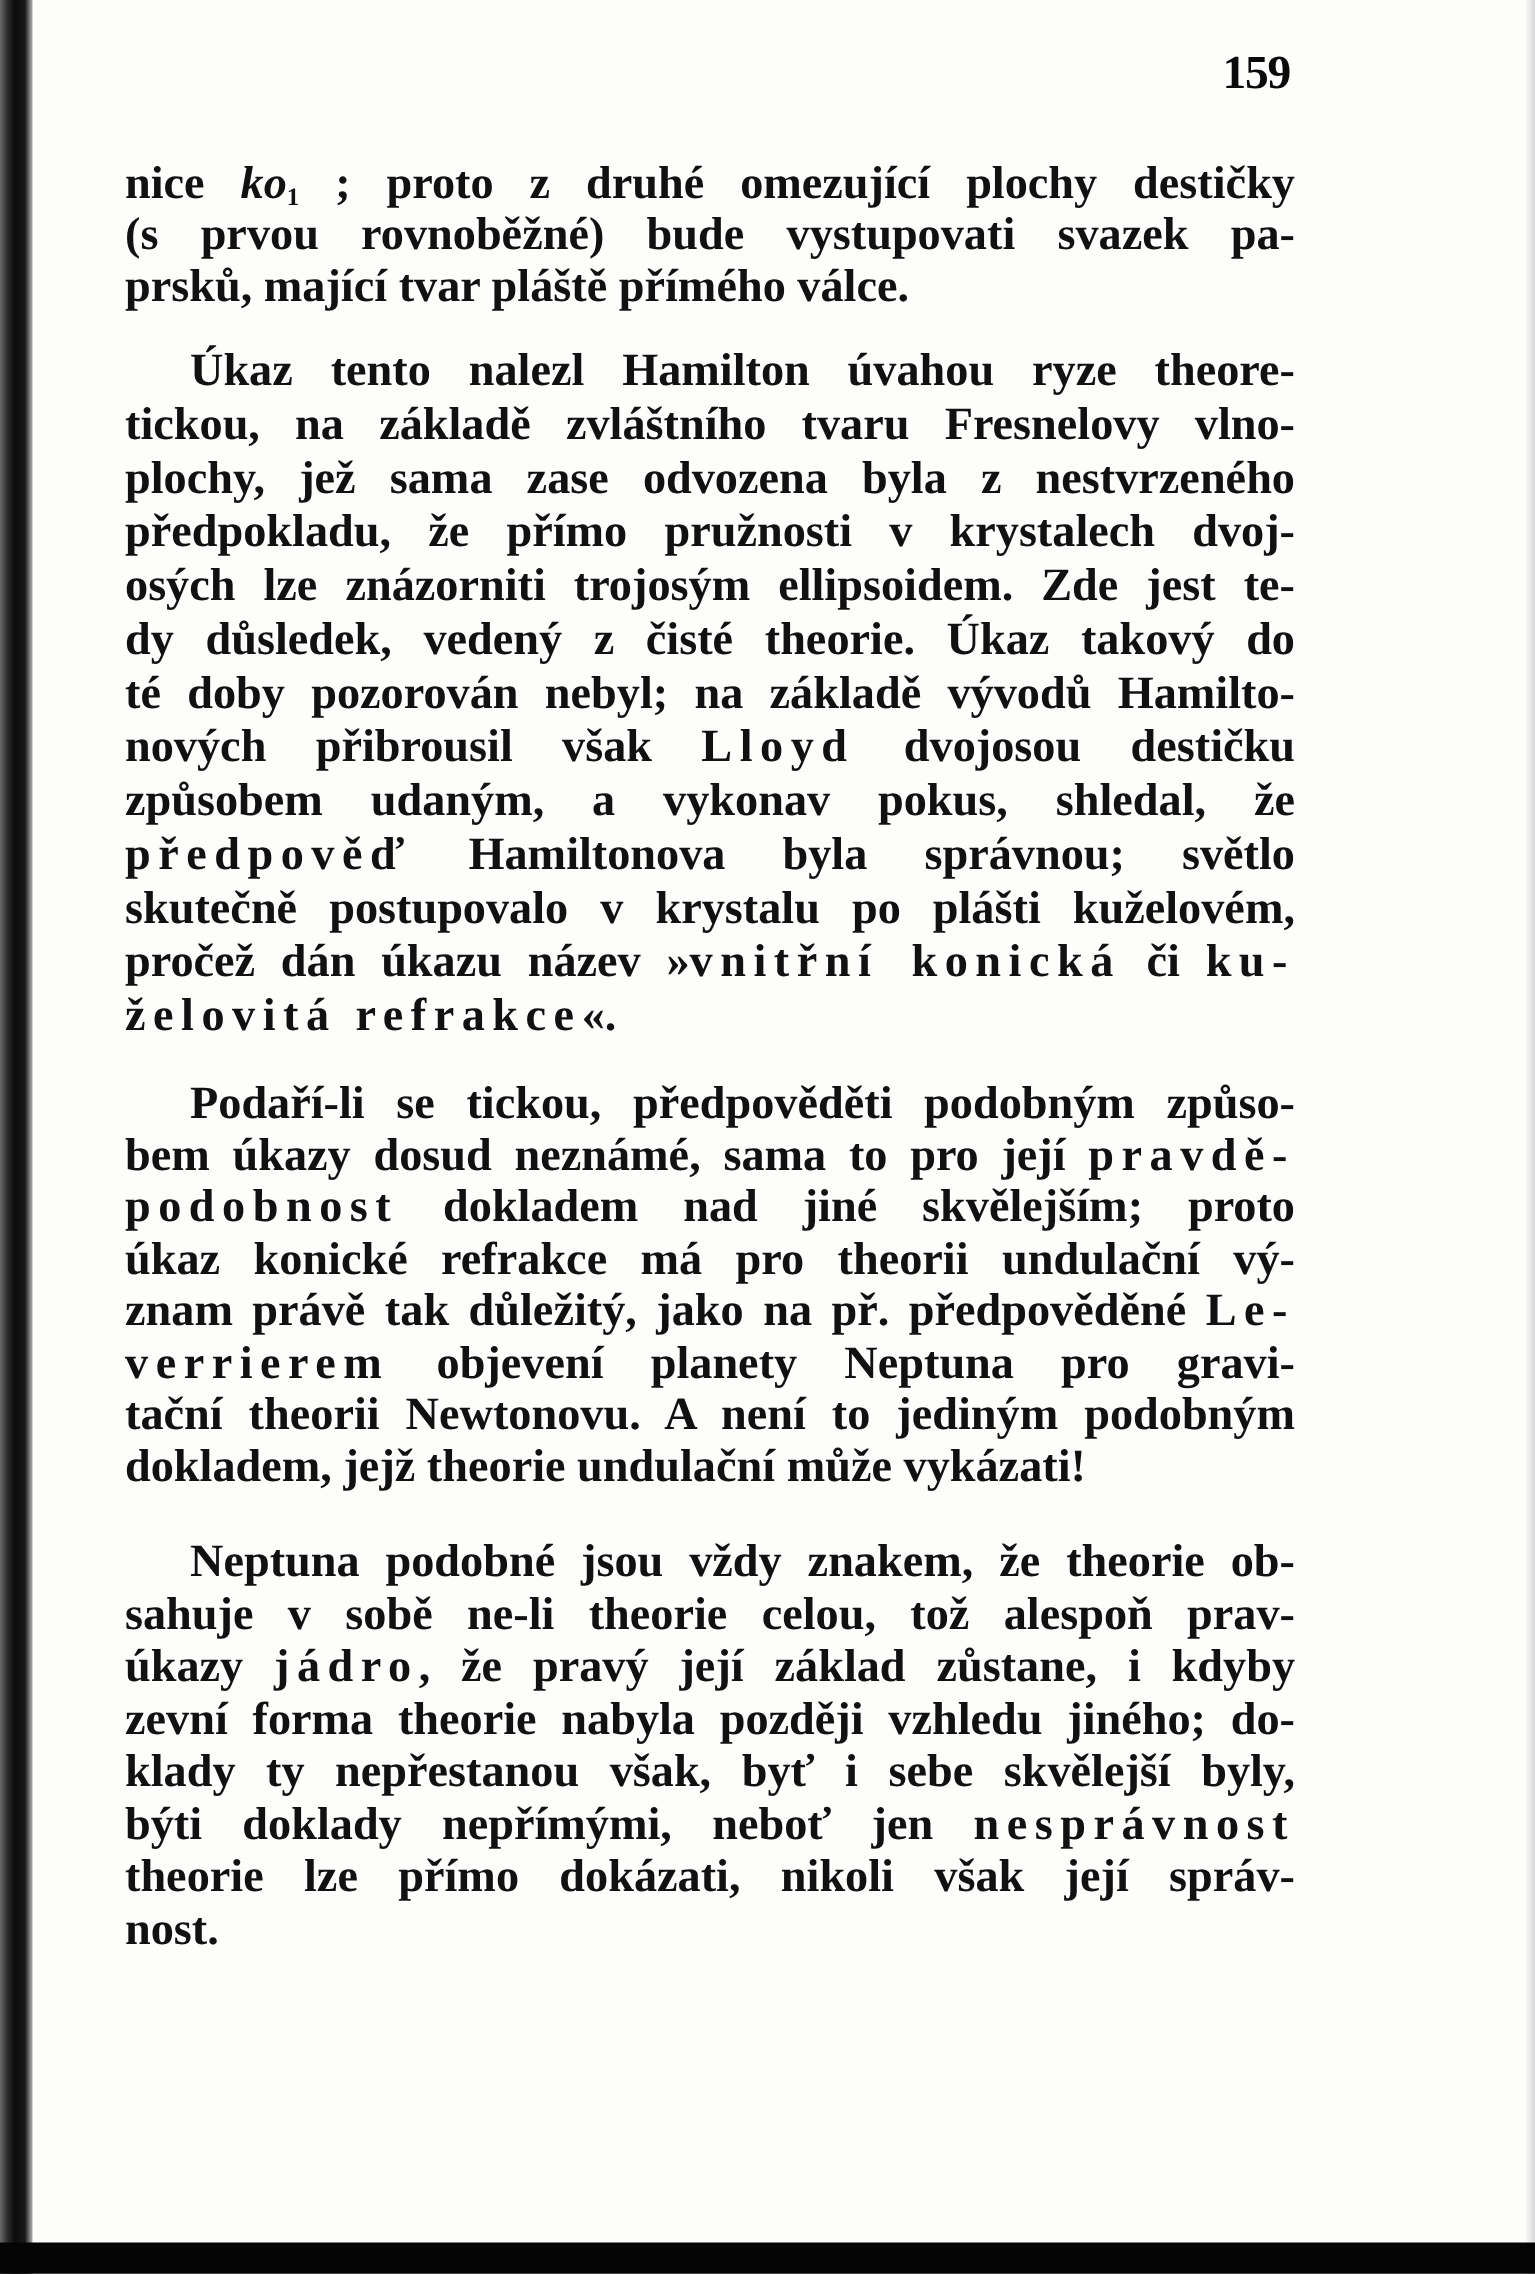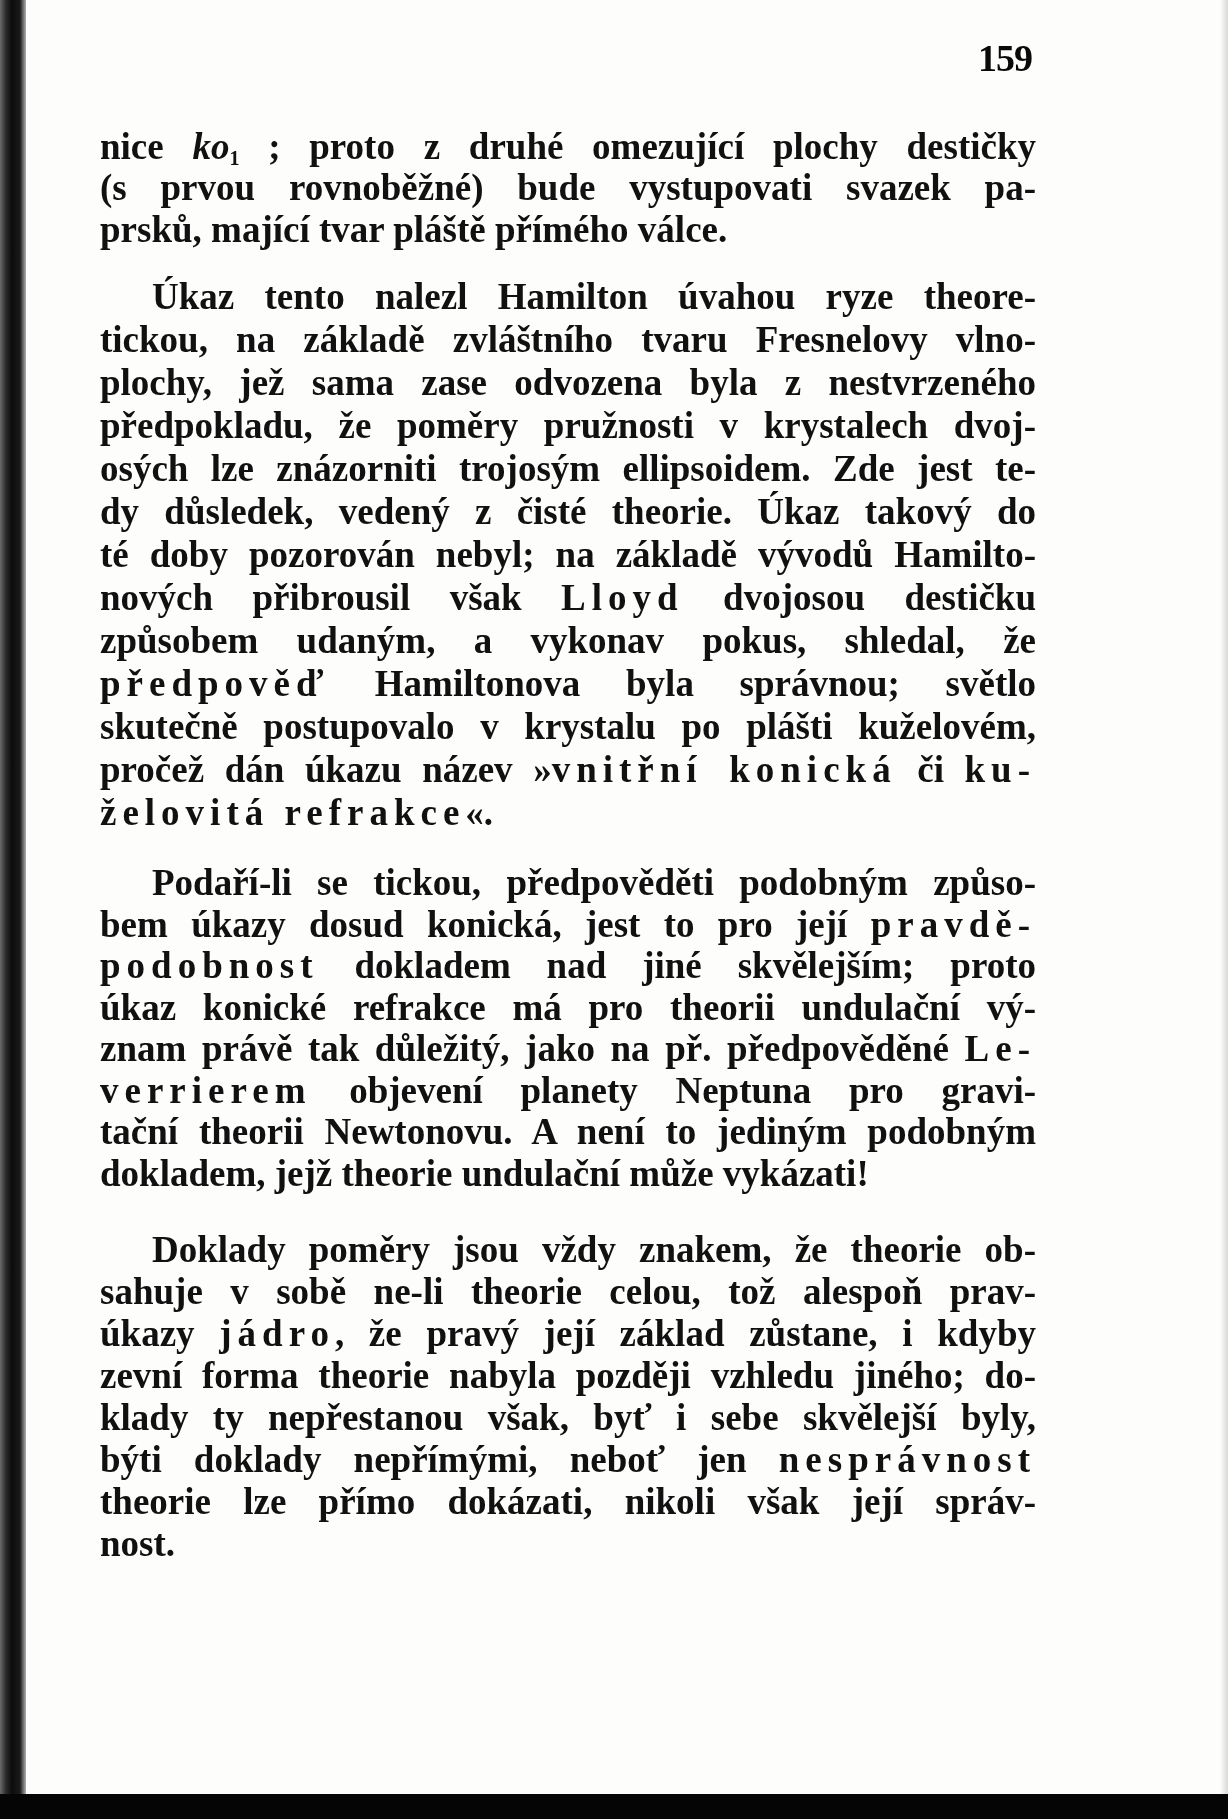--- a/index.html
+++ b/index.html
@@ -58,45 +58,45 @@
   <div>
     <div class="line" style="top:126px"><span>nice </span><span class="ital">ko</span><sub>1</sub><span> ; proto z druhé omezující plochy destičky</span></div>
     <div class="line" style="top:167px">(s prvou rovnoběžné) bude vystupovati svazek pa-</div>
     <div class="line last" style="top:209px">prsků, mající tvar pláště přímého válce.</div>
   </div>
 
   <div>
     <div class="line indent" style="top:276px">Úkaz tento nalezl Hamilton úvahou ryze theore-</div>
     <div class="line" style="top:319px">tickou, na základě zvláštního tvaru Fresnelovy vlno-</div>
     <div class="line" style="top:362px">plochy, jež sama zase odvozena byla z nestvrzeného</div>
-    <div class="line" style="top:405px">předpokladu, že poměry pružnosti v krystalech dvoj-</div>
+    <div class="line" style="top:405px">předpokladu, že přímo pružnosti v krystalech dvoj-</div>
     <div class="line" style="top:448px">osých lze znázorniti trojosým ellipsoidem. Zde jest te-</div>
     <div class="line" style="top:491px">dy důsledek, vedený z čisté theorie. Úkaz takový do</div>
     <div class="line" style="top:534px">té doby pozorován nebyl; na základě vývodů Hamilto-</div>
     <div class="line" style="top:577px"><span>nových přibrousil však </span><span class="sp">Lloyd</span><span> dvojosou destičku</span></div>
     <div class="line" style="top:620px">způsobem udaným, a vykonav pokus, shledal, že</div>
     <div class="line" style="top:663px"><span class="sp">předpověď</span><span> Hamiltonova byla správnou; světlo</span></div>
     <div class="line" style="top:706px">skutečně postupovalo v krystalu po plášti kuželovém,</div>
     <div class="line" style="top:749px"><span>pročež dán úkazu název »</span><span class="sp">vnitřní konická</span><span> či </span><span class="sp">ku-</span></div>
     <div class="line last" style="top:792px"><span class="sp">želovitá refrakce</span><span>«.</span></div>
   </div>
 
   <div>
     <div class="line indent" style="top:862px">Podaří-li se tickou, předpověděti podobným způso-</div>
-    <div class="line" style="top:904px"><span>bem úkazy dosud konická, jest to pro její </span><span class="sp">pravdě-</span></div>
+    <div class="line" style="top:904px"><span>bem úkazy dosud neznámé, sama to pro její </span><span class="sp">pravdě-</span></div>
     <div class="line" style="top:945px"><span class="sp">podobnost</span><span> dokladem nad jiné skvělejším; proto</span></div>
     <div class="line" style="top:987px">úkaz konické refrakce má pro theorii undulační vý-</div>
     <div class="line" style="top:1028px"><span>znam právě tak důležitý, jako na př. předpověděné </span><span class="sp">Le-</span></div>
     <div class="line" style="top:1070px"><span class="sp">verrierem</span><span> objevení planety Neptuna pro gravi-</span></div>
     <div class="line" style="top:1111px">tační theorii Newtonovu. A není to jediným podobným</div>
     <div class="line last" style="top:1153px">dokladem, jejž theorie undulační může vykázati!</div>
   </div>
 
   <div>
-    <div class="line indent" style="top:1229px">Doklady poměry jsou vždy znakem, že theorie ob-</div>
+    <div class="line indent" style="top:1229px">Neptuna podobné jsou vždy znakem, že theorie ob-</div>
     <div class="line" style="top:1271px">sahuje v sobě ne-li theorie celou, tož alespoň prav-</div>
     <div class="line" style="top:1313px"><span>úkazy </span><span class="sp">jádro</span><span>, že pravý její základ zůstane, i kdyby</span></div>
     <div class="line" style="top:1355px">zevní forma theorie nabyla později vzhledu jiného; do-</div>
     <div class="line" style="top:1397px">klady ty nepřestanou však, byť i sebe skvělejší byly,</div>
     <div class="line" style="top:1439px"><span>býti doklady nepřímými, neboť jen </span><span class="sp">nesprávnost</span></div>
     <div class="line" style="top:1481px">theorie lze přímo dokázati, nikoli však její správ-</div>
     <div class="line last" style="top:1523px">nost.</div>
   </div>
 </div>
 

